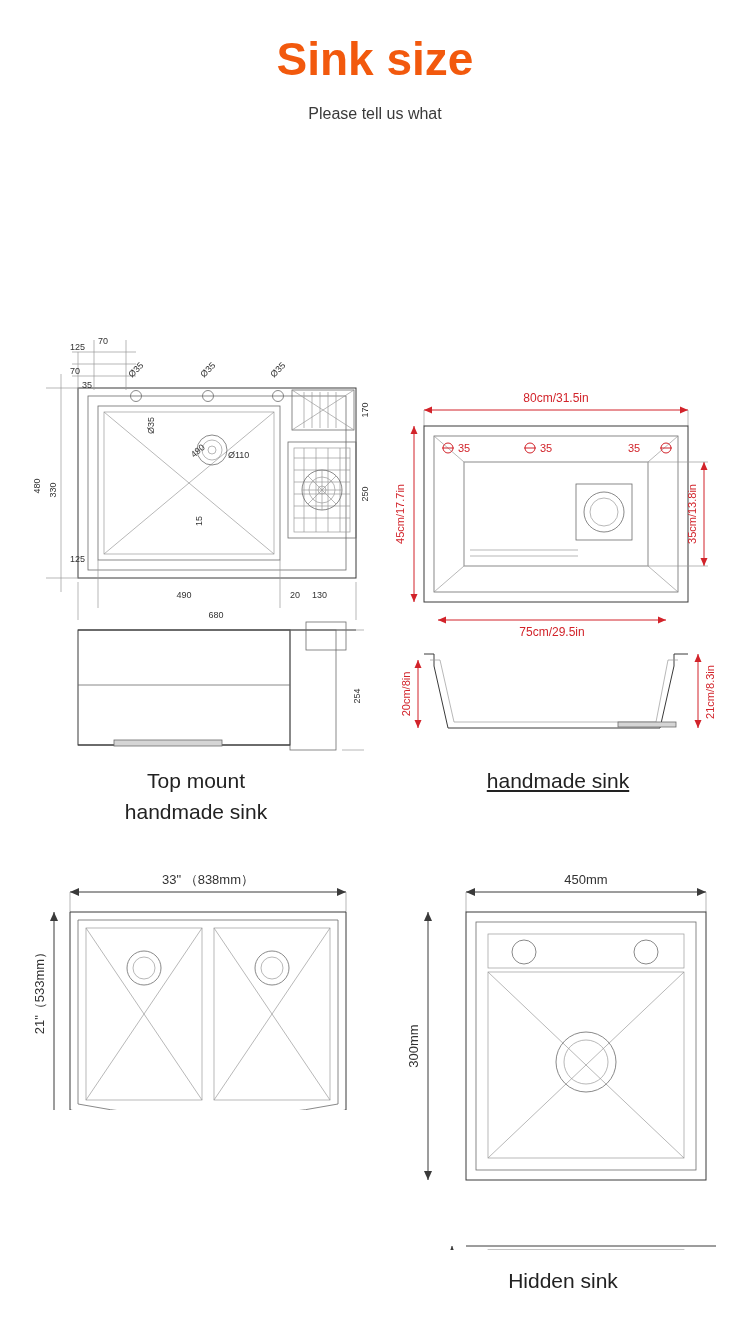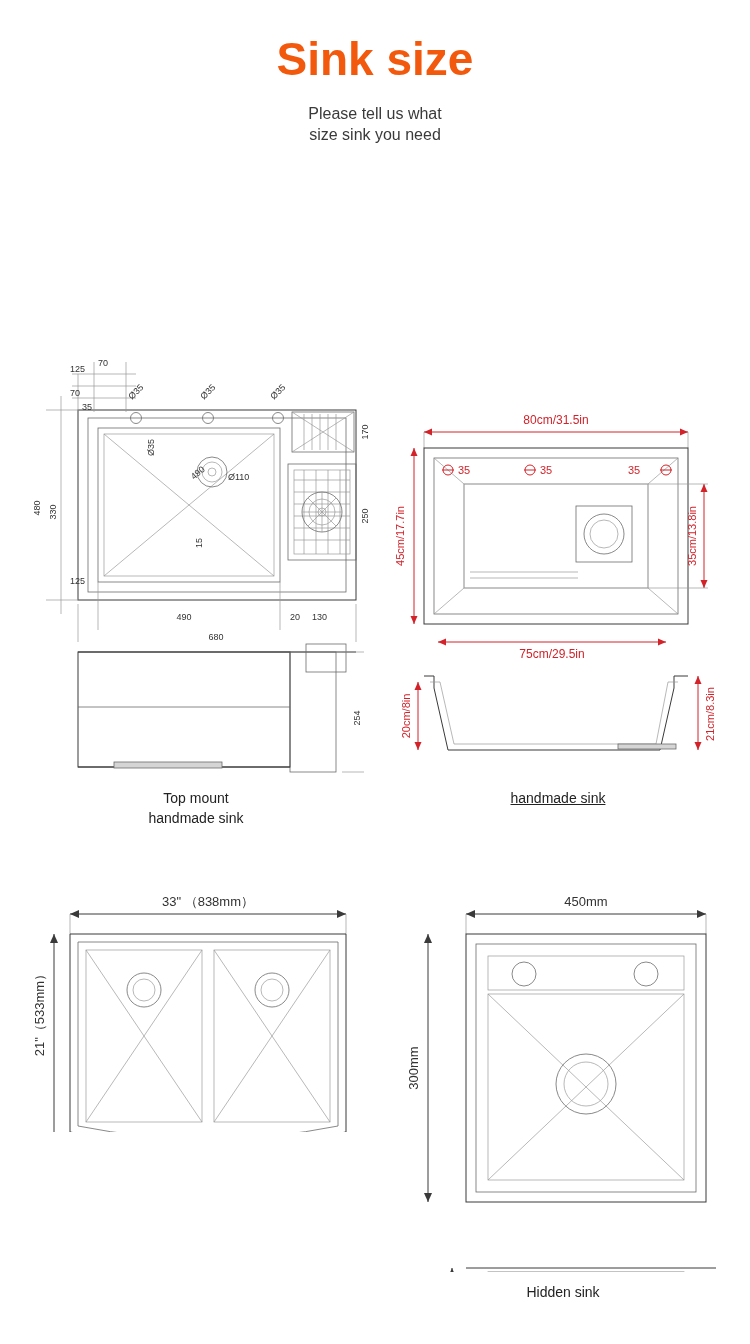--- a/index.html
+++ b/index.html
@@ -43,21 +43,21 @@
   
   .diagrams {
     position: relative;
     margin-top: 26px;
   }
   .quad {
     position: absolute;
   }
   .caption {
     text-align: center;
-    font-size: 14px;
+    font-size: 21px;
     color: #222;
     line-height: 1.45;
   }
   svg { display: block; }
   .ln { stroke: #3a3a3a; stroke-width: 1; fill: none; }
   .ln-thin { stroke: #6b6b6b; stroke-width: 0.8; fill: none; }
   .ln-light { stroke: #9a9a9a; stroke-width: 0.7; fill: none; }
   .dim { stroke: #d2232a; stroke-width: 1; fill: none; }
   .dimtxt { fill: #d2232a; font-size: 11px; font-family: "Liberation Sans", sans-serif; }
   .dimtxt-b { fill: #d2232a; font-size: 12px; font-family: "Liberation Sans", sans-serif; }
@@ -68,21 +68,20 @@
 </style>
 </head>
 <body>
 
 <div class="page">
 
   <div class="header">
     <h1 class="title">Sink size</h1>
     <div class="subtitle">
       <div>Please tell us what</div>
-      <div>size sink you need</div>
     </div>
   </div>
 
   <div class="diagrams">
 
     <div class="quad" style="left:16px; top:180px; width:360px;">
       <svg width="360" height="430" viewBox="0 0 360 430">
 
         <rect x="62" y="58" width="278" height="190" class="ln"></rect>
         <rect x="72" y="66" width="258" height="174" class="ln-thin"></rect>
@@ -338,19 +337,19 @@
 
         <line x1="88" y1="556" x2="338" y2="556" class="ln"></line>
         <rect x="110" y="560" width="196" height="52" class="fillgrey"></rect>
         <rect x="110" y="612" width="196" height="56" class="fillgrey2"></rect>
 
         <line x1="74" y1="556" x2="74" y2="668" class="ln"></line>
         <path d="M74,556 l-4,9 h8 z" fill="#3a3a3a"></path>
         <path d="M74,668 l-4,-9 h8 z" fill="#3a3a3a"></path>
         <text class="blktxt-m" x="64" y="612" transform="rotate(-90 64 612)" text-anchor="middle" fill="#333">228mm</text>
       </svg>
-      <div class="caption" style="margin-top:10px;">
+      <div class="caption" style="margin-top:16px;">
         <div>Hidden sink</div>
       </div>
     </div>
 
   </div>
 </div>
 
 </body></html>

